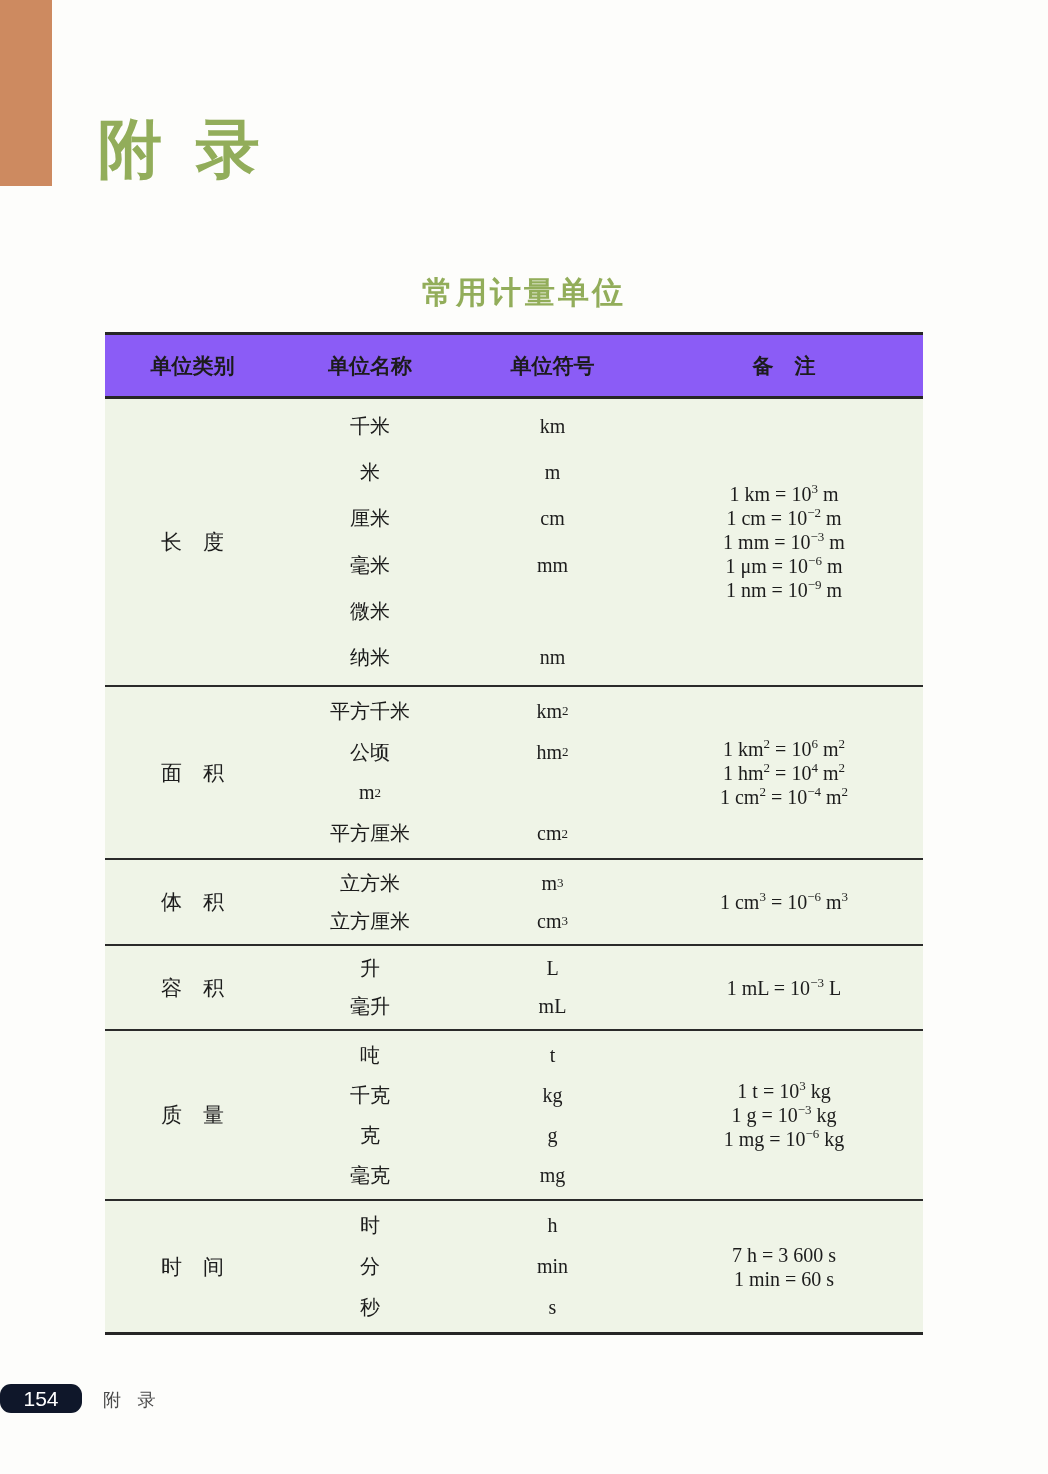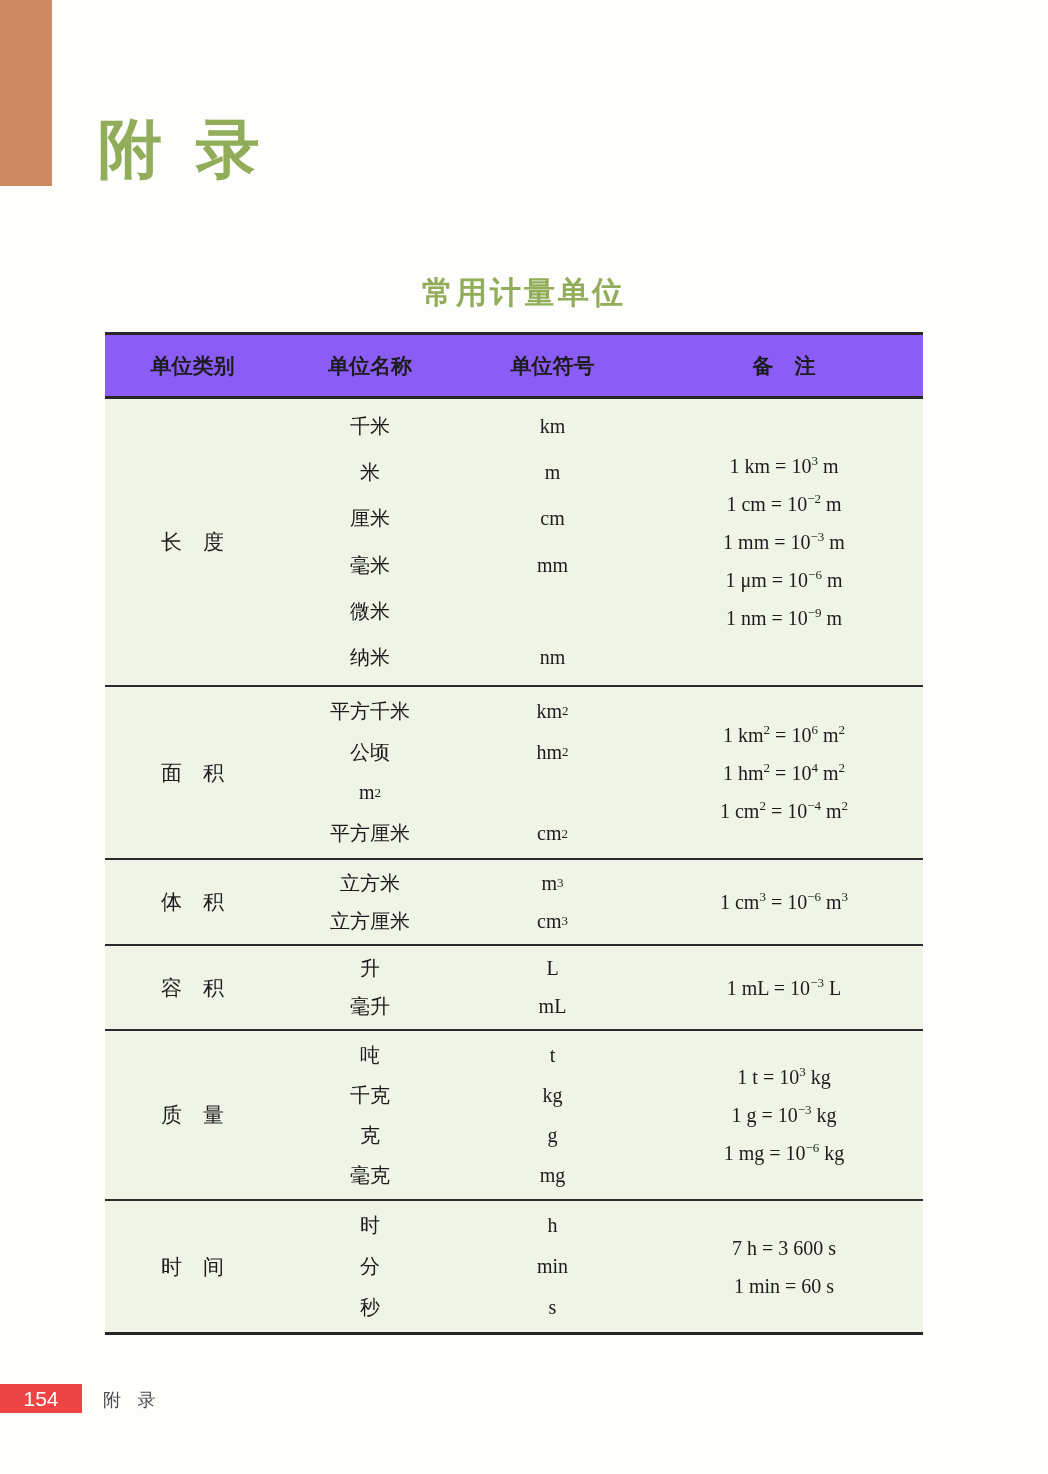--- a/index.html
+++ b/index.html
@@ -39,27 +39,27 @@
   .sec-2{height:84px}
   .sec-3{height:83px}
   .sec-4{height:168px}
   .sec-5{height:131px}
   .cat{display:flex;align-items:center;justify-content:center;font-size:21px;}
   .units{display:flex;flex-direction:column;padding:4px 0;}
   .unit-row{flex:1;display:grid;grid-template-columns:180px 185px;}
   .unit-row>div{display:flex;align-items:center;justify-content:center;font-size:20px;}
   .notes{
     display:flex;flex-direction:column;justify-content:center;align-items:center;
-    gap:14px;font-size:20px;line-height:1.2;
+    font-size:20px;line-height:1.2;
   }
   sup{font-size:13px;line-height:0;vertical-align:super;}
   .footer-badge{
-    position:absolute;left:0;top:1384px;width:82px;height:29px;background:#ef4444;
+    position:absolute;left:0;top:1384px;width:82px;height:29px;background:#0f172a;
     color:#ffffff;font-family:"Liberation Sans","DejaVu Sans",sans-serif;font-size:21px;
-    display:flex;align-items:center;justify-content:center;
+    display:flex;align-items:center;justify-content:center;border-radius:11px;
   }
   .footer-label{
     position:absolute;left:103px;top:1388px;font-size:18px;color:#4a4a4a;letter-spacing:6px;
   }
 </style>
 </head>
 <body>
 
 <div class="orange-block"></div>
 

